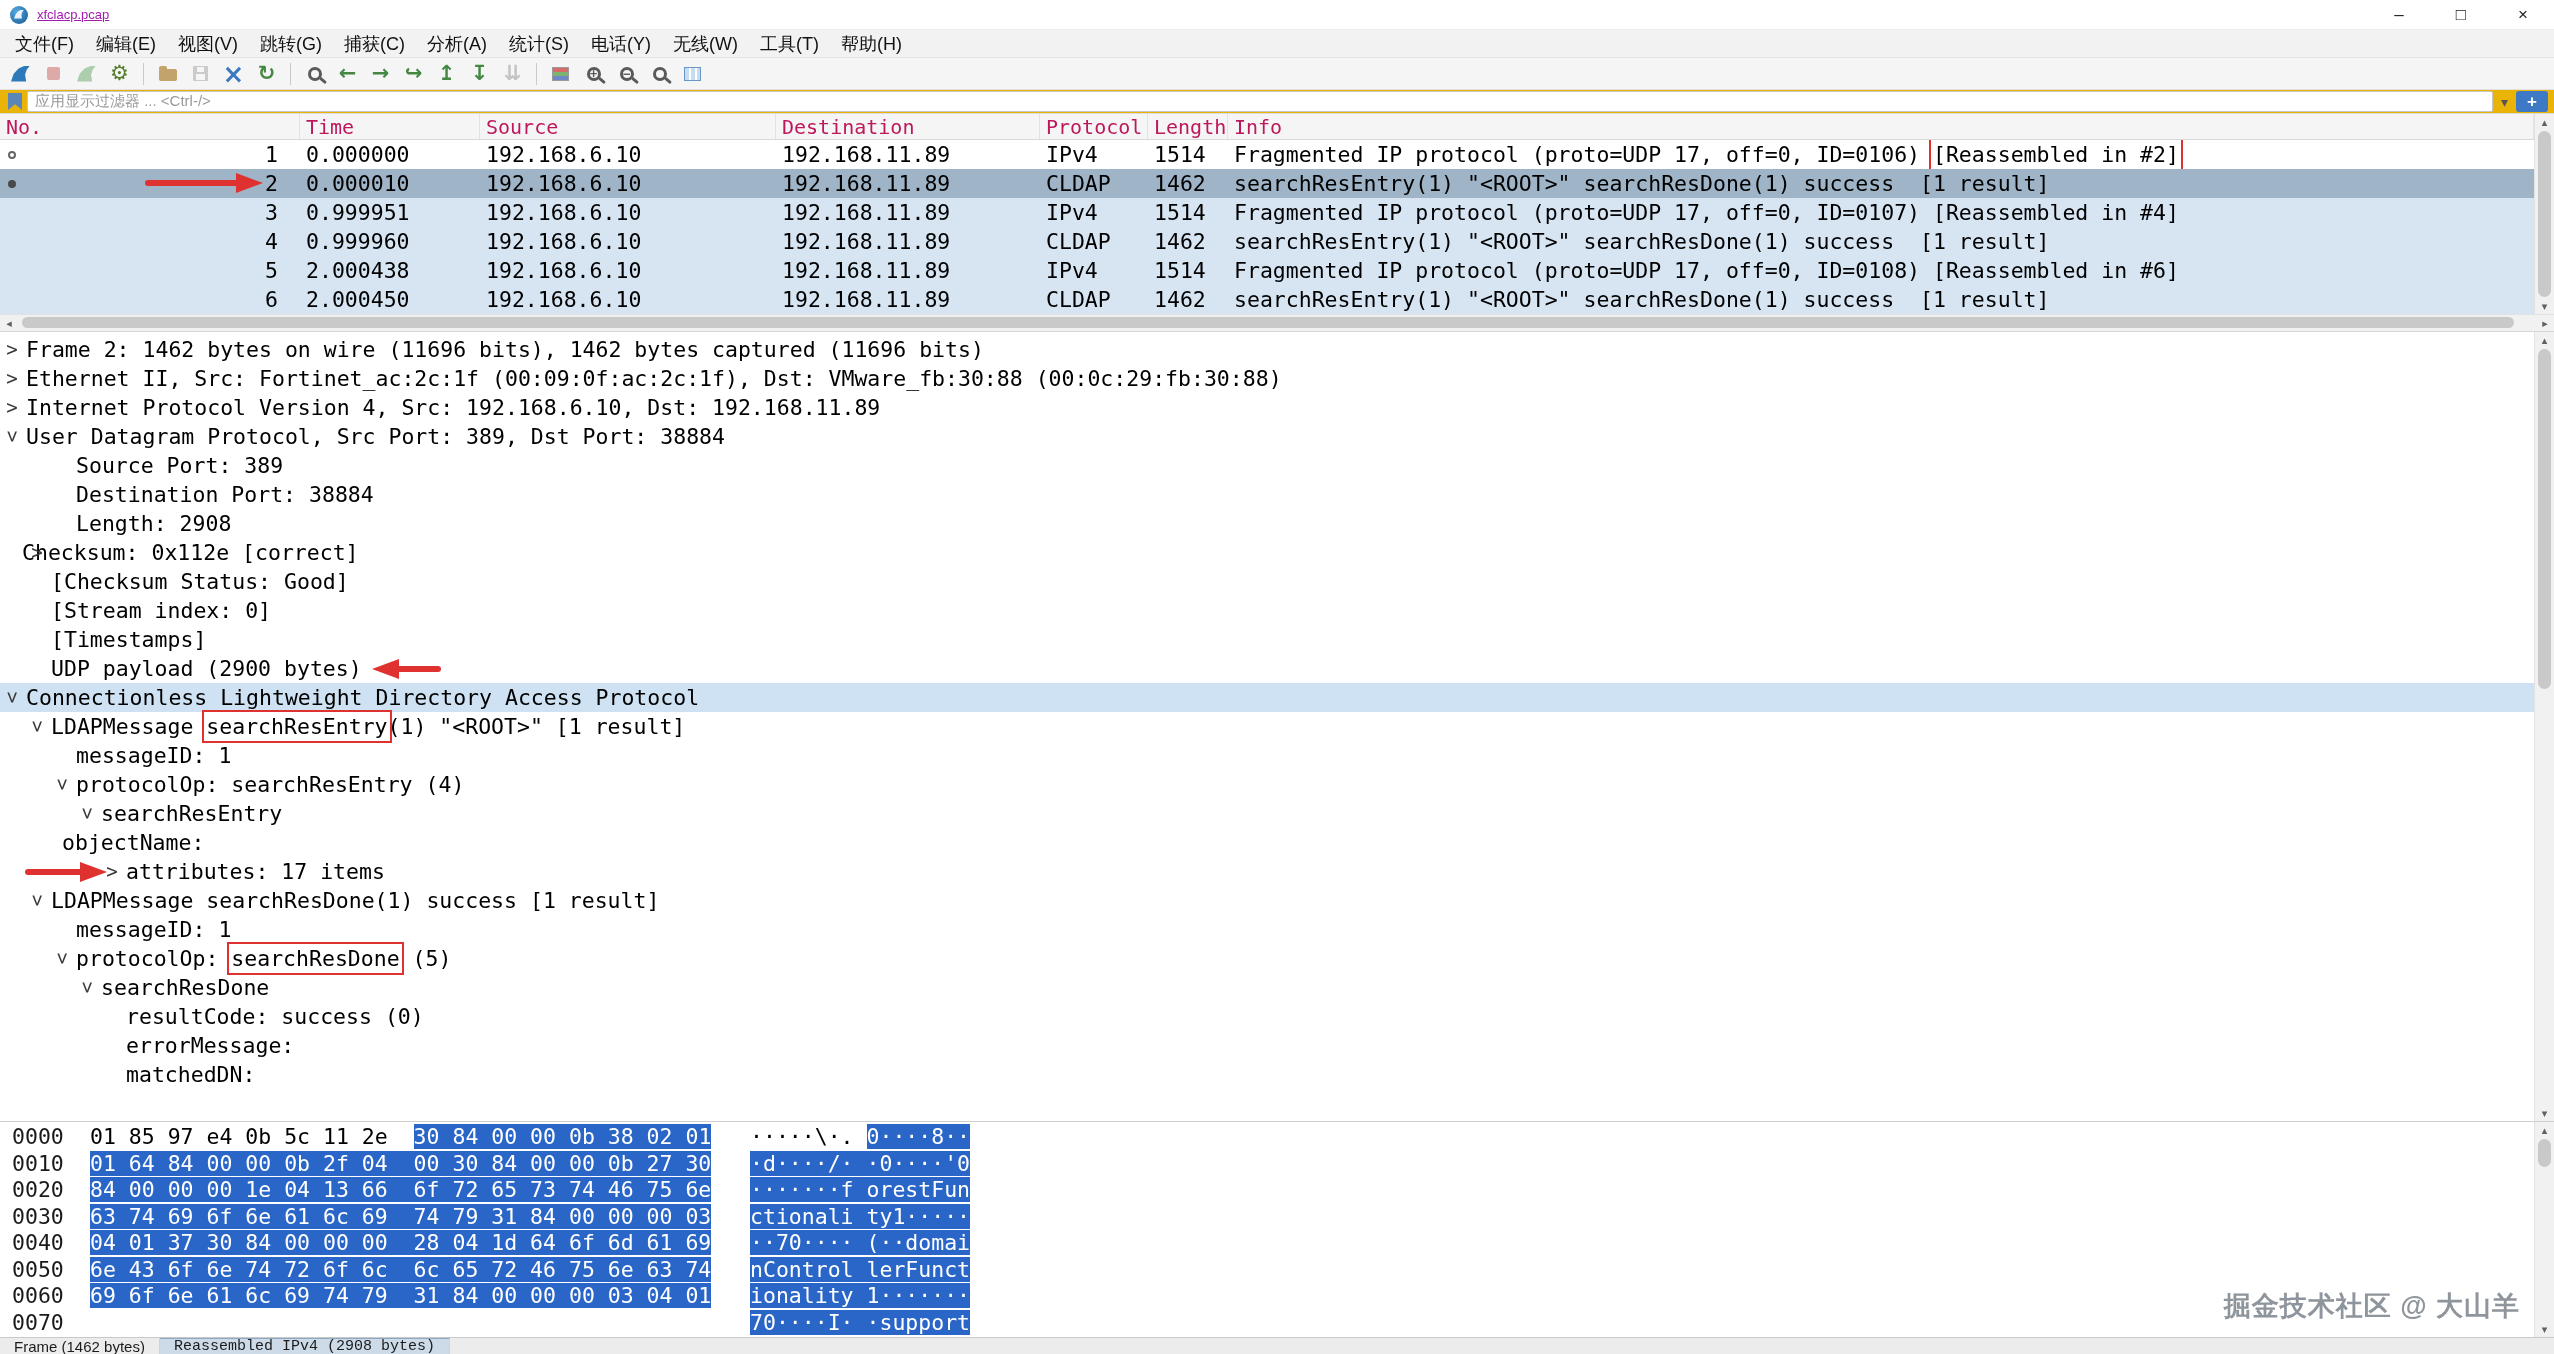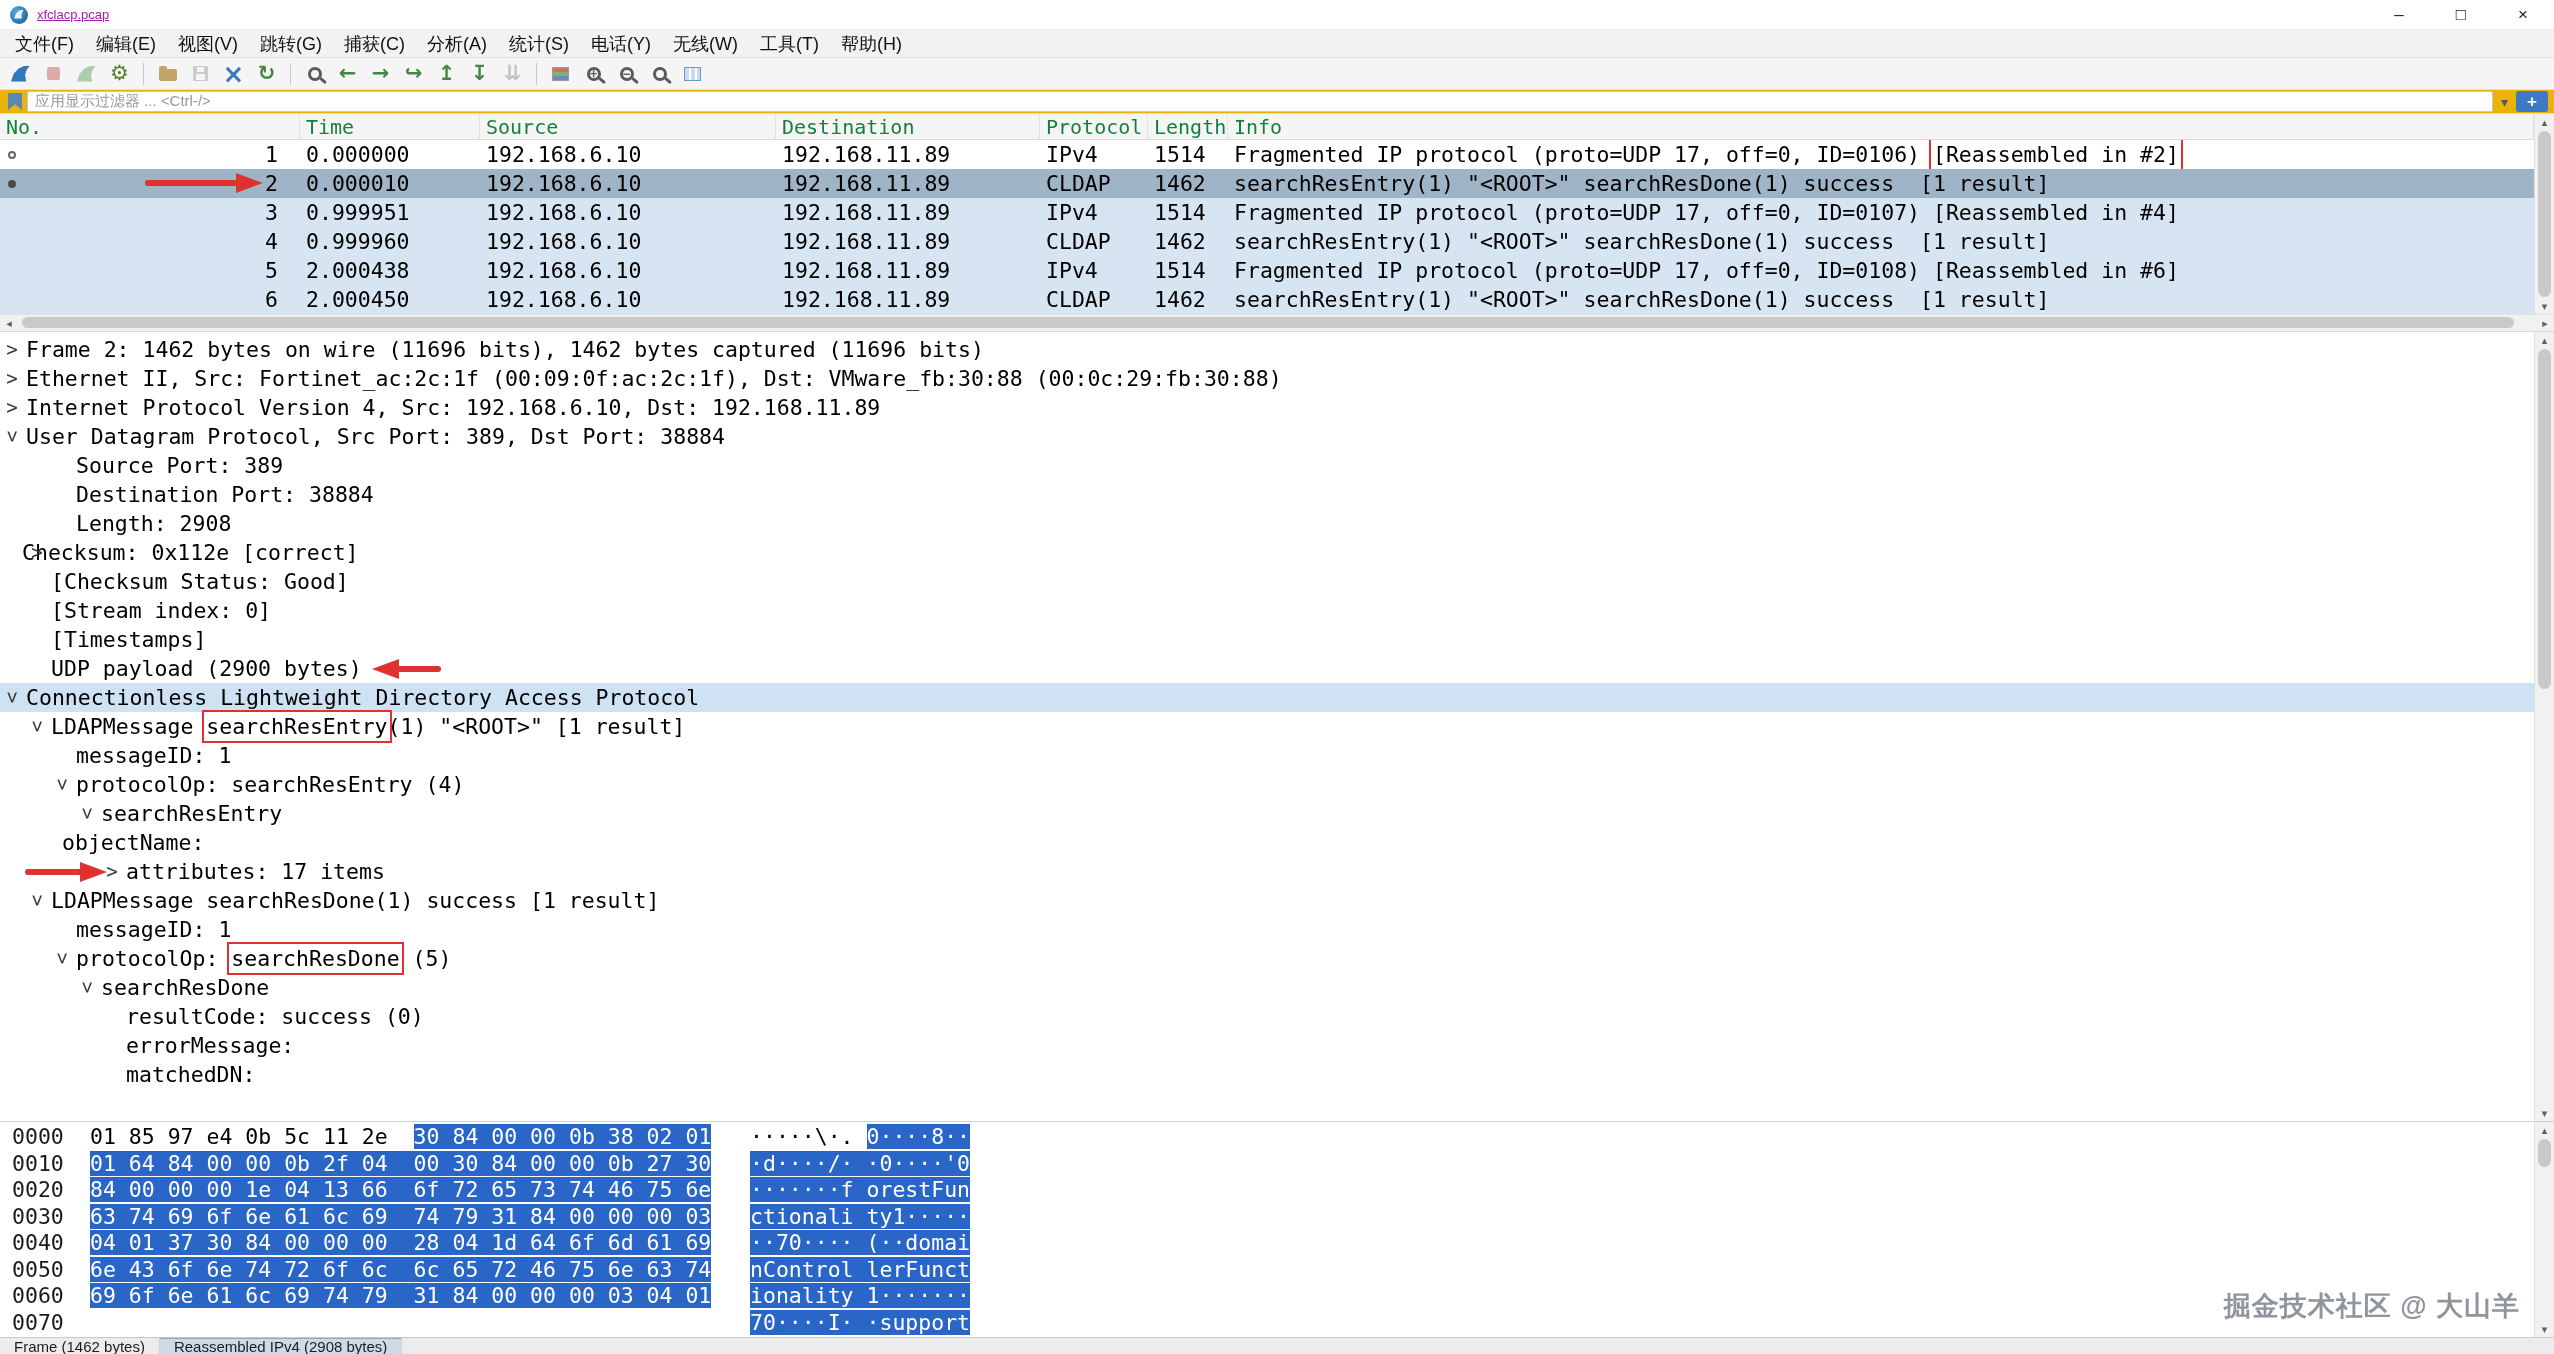--- a/index.html
+++ b/index.html
@@ -56,21 +56,21 @@
   .filter-input { flex:1; height:21px; background:#fff; border:1px solid #c6c6c6; border-radius:2px;
                   display:flex; align-items:center; padding:0 7px; }
   .filter-ph { color:#9a9a9a; font-size:15px; white-space:nowrap; }
   .filter-caret { color:#555; font-size:14px; padding:0 3px; }
   .add-btn { width:32px; height:21px; background:#3d79c4; border-radius:3px; color:#fff;
              display:flex; align-items:center; justify-content:center; font-size:17px; font-weight:bold; margin-right:1px; }
 
   
   .packet-list { position:absolute; top:114px; left:0; right:0; height:200px; background:#fff; }
   .pl-header { position:absolute; top:0; left:0; right:20px; height:26px; background:#f5f5f5;
-               border-bottom:1px solid #d8d8d8; display:flex; font-size:20px; line-height:24px; color:#15803d;
+               border-bottom:1px solid #d8d8d8; display:flex; font-size:20px; line-height:24px; color:#be185d;
                font-family:"DejaVu Sans Mono",monospace; white-space:pre; }
   .pl-col { padding:1px 0 0 6px; border-right:1px solid #e3e3e3; overflow:hidden; }
   .pl-rows { position:absolute; top:26px; left:0; right:20px; bottom:0; overflow:hidden; }
   .pl-row { position:relative; display:flex; height:29px; line-height:29px; white-space:pre;
             font-family:"DejaVu Sans Mono",monospace; font-size:21.5px; color:#000; }
   .pl-row.row-blue { background:#d7e5f3; }
   .pl-row.row-sel  { background:#9fb4c7; }
   .pl-cell { overflow:hidden; padding-left:6px; }
   .cell-no { text-align:right; padding-right:22px; padding-left:0; }
   .cell-info { flex:1; }
@@ -115,21 +115,21 @@
 
   
   .watermark { position:absolute; top:1288px; right:34px; font-size:27px; font-weight:700;
                color:#8f959c; letter-spacing:1px; z-index:40; }
 
   
   .tabsbar { position:absolute; top:1337px; left:0; right:0; bottom:0; background:#ececec;
              display:flex; border-top:1px solid #c9c9c9; overflow:hidden; }
   .tab { padding:0 14px; display:flex; align-items:center; color:#1c1c1c; font-size:15px;
          border-right:1px solid #d3d3d3; height:100%; white-space:nowrap; background:#ececec; }
-  .tab.active { background:#cddbe9; border-top:1px solid #8fa8c0; }
+  .tab.active { background:#cddbe9; border-top:1px solid #8fa8c0;font-family:Liberation Mono, monospace; }
 
   
   .ann { position:absolute; inset:0; z-index:60; pointer-events:none; }
 </style>
 </head>
 <body>
 
 <div class="app">
 
   <div class="titlebar">

